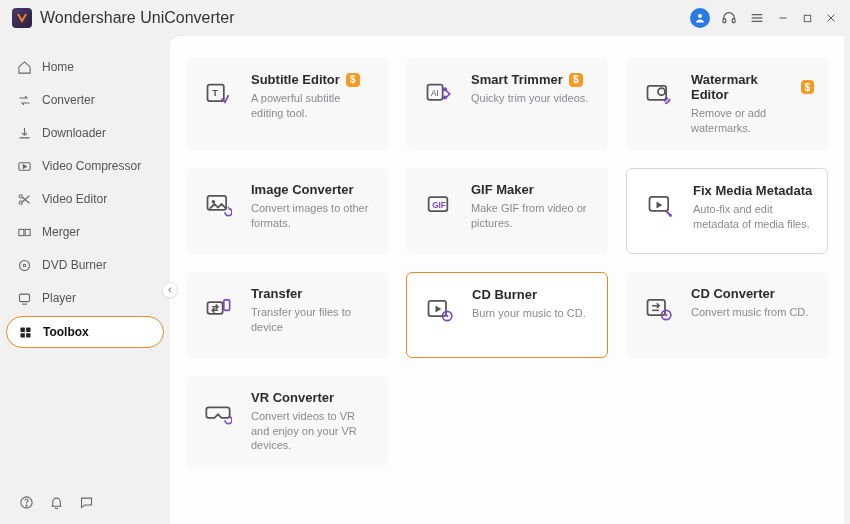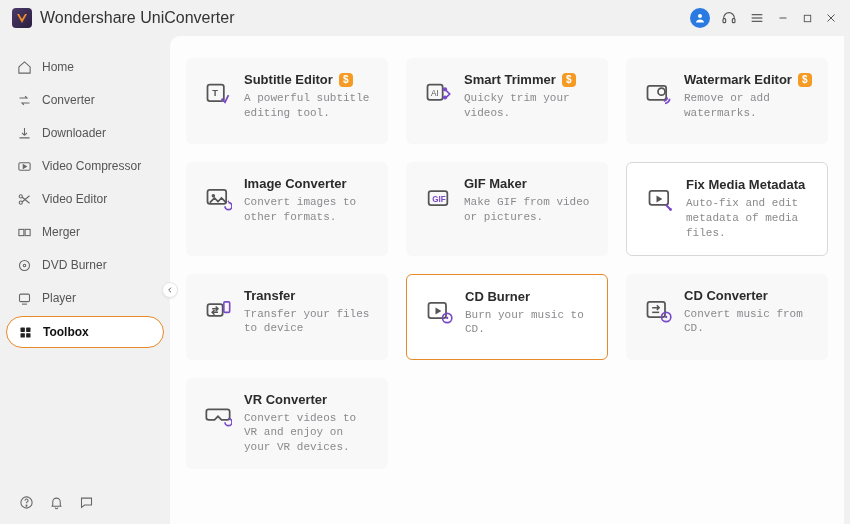--- a/index.html
+++ b/index.html
@@ -86,21 +86,21 @@
 }
 .grid {
   display:grid;
   grid-template-columns: repeat(3, 1fr);
   gap: 18px 18px;
 }
 .card {
   background:#f8f8f9;
   border-radius:6px;
   padding: 14px 14px;
-  display:flex; align-items:flex-start; gap:8px;
+  display:flex; align-items:flex-start; gap:15px;
   min-height: 86px;
   cursor:pointer;
 }
 .card.outlined-gray { background:#fff; border:1px solid #d8d8da;padding-left:15px; }
 .card.outlined-orange { background:#fff; border:1.5px solid #e88a2a; }
 .card-icon {
   width:36px; height:36px;
   display:flex; align-items:center; justify-content:center;
   color:#555;
   margin-top:4px;
@@ -108,21 +108,21 @@
 .card-icon svg { width:28px; height:28px; }
 .card-text { flex:1; }
 .card-title-row { display:flex; align-items:center; gap:6px; }
 .card-title { font-size:13px; font-weight:600; color:#2b2b2b; }
 .dollar-badge {
   width:14px; height:14px; border-radius:4px;
   background:#f59a23; color:#fff;
   font-size:10px; font-weight:700;
   display:flex;align-items:center;justify-content:center;
 }
-.card-desc { font-size:11px; color:#8a8a8d; margin-top:4px; line-height:1.35;font-family:Liberation Mono, monospace; }
+.card-desc { font-size:11px; color:#8a8a8d; margin-top:4px; line-height:1.35; }
 
 .purple-dot { fill:#7a49c9; }
 </style>
 </head>
 <body>
 
 <div class="titlebar">
   <div class="app-logo">
     <svg viewBox="0 0 24 24">
         <path d="M6 4 L12 14 L18 4 L22 4 L12 22 L2 4 Z" fill="#f08a2a"></path>

